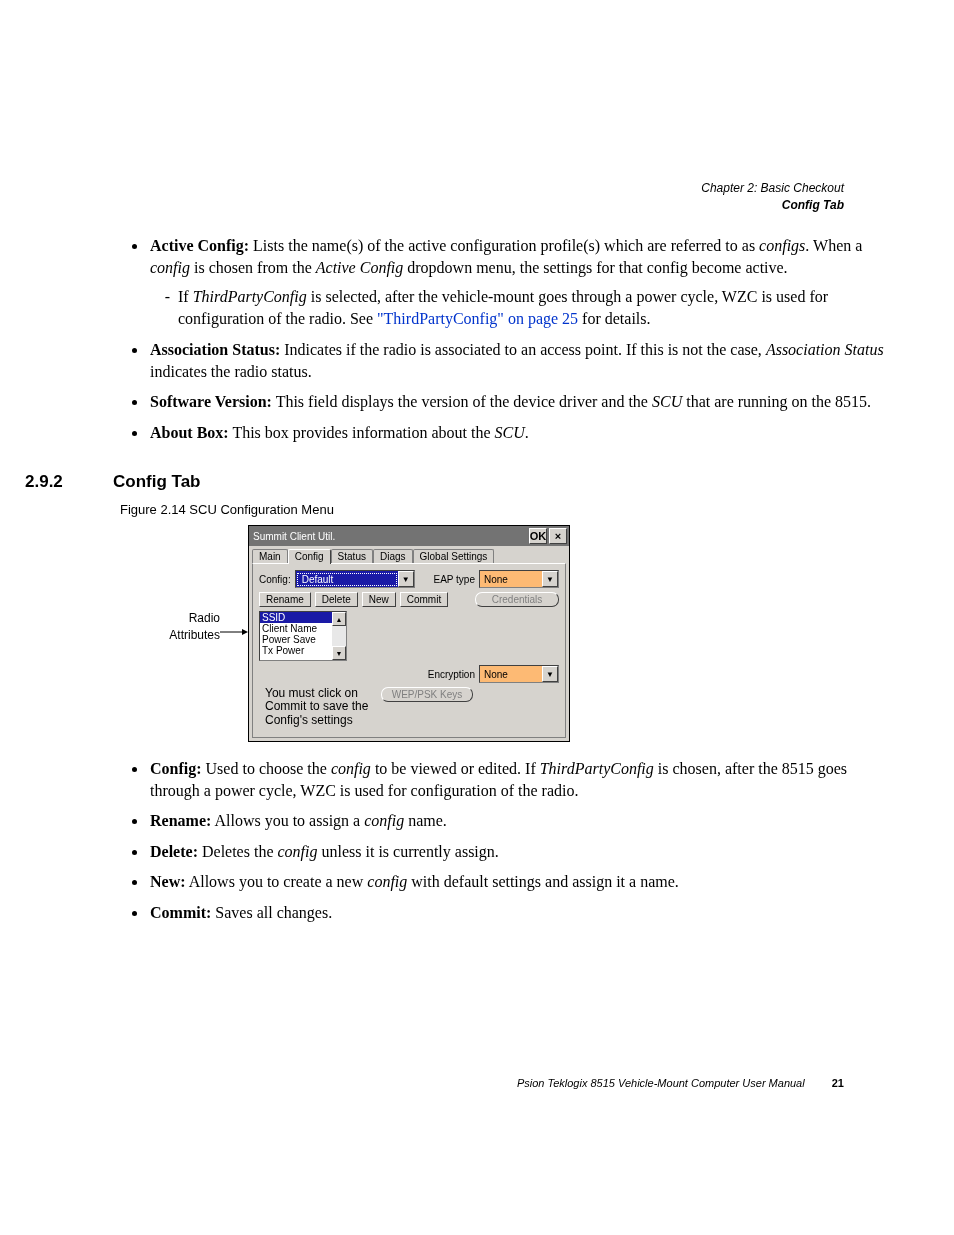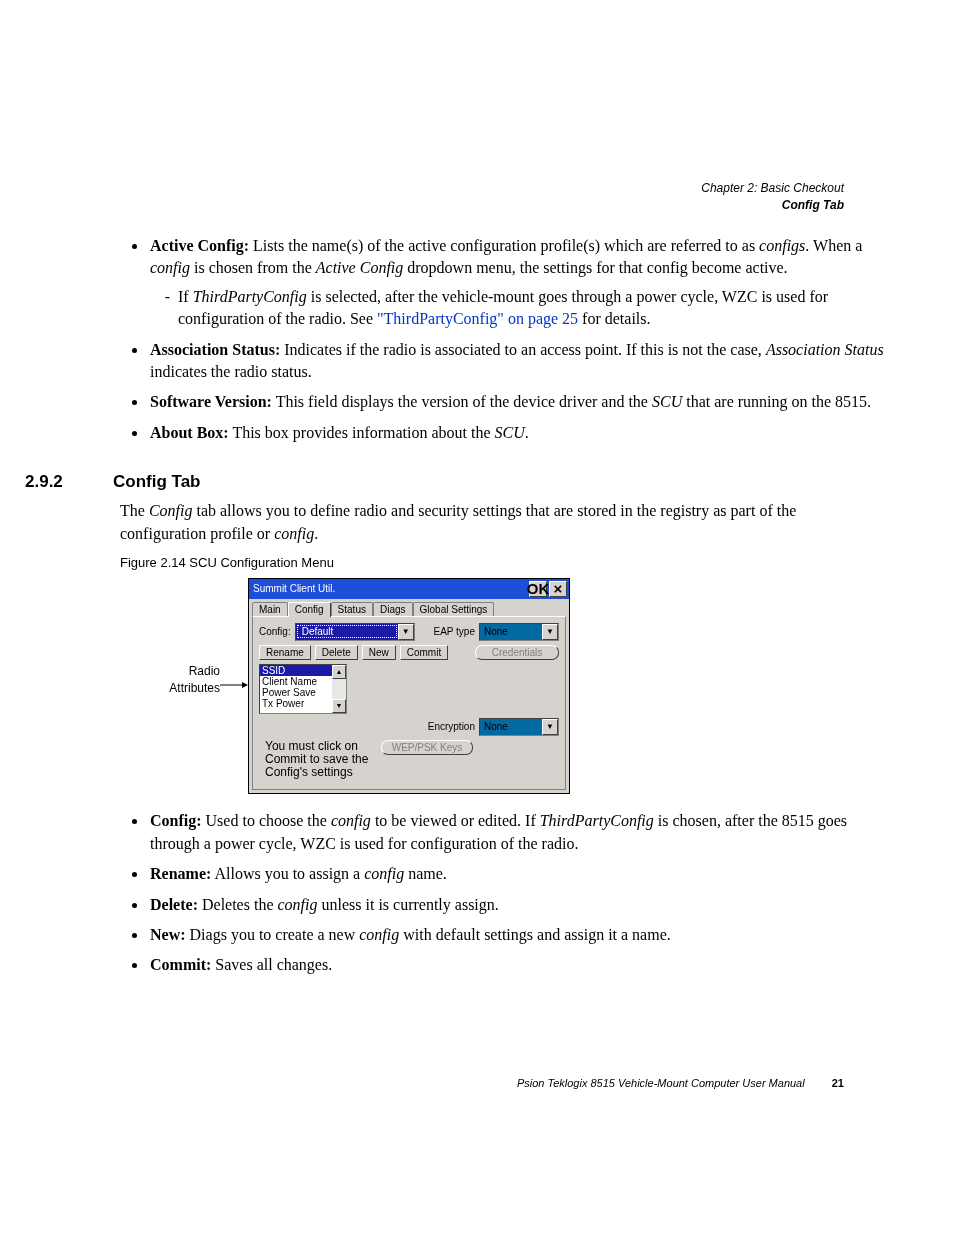--- a/index.html
+++ b/index.html
@@ -90,36 +90,36 @@
   }
   .annot-line svg { display:block; }
   .app-window {
     width: 320px;
     font-family: Tahoma, Arial, sans-serif;
     font-size: 10px;
     background: #d6d3ce;
     border: 1px solid #000;
   }
   .titlebar {
-    background: #1d4ed8;
+    background: #737373;
     color: #fff;
     display: flex;
     align-items: center;
     padding: 2px 2px 2px 4px;
     font-size: 10px;
     font-weight: normal;
   }
   .titlebar-title { flex: 1; }
   .titlebar-btn {
     background: #d6d3ce;
     color: #000;
     border: 1px solid #fff;
     border-right-color:#404040; border-bottom-color:#404040;
     width: 16px; height: 14px;
-    font-size: 15px;
+    font-size: 11px;
     display:flex; align-items:center; justify-content:center;
     margin-left: 2px;
     font-weight: bold;
   }
   .tab-row {
     display: flex;
     padding: 3px 3px 0 3px;
     gap: 0;
     font-size: 10px;
   }
@@ -141,21 +141,21 @@
   .tab-body {
     border: 1px solid #808080;
     border-top-color: #fff;
     margin: 0 3px 3px 3px;
     padding: 6px;
     background: #d6d3ce;
   }
   .row { display:flex; align-items:center; margin-bottom: 4px; gap: 4px; flex-wrap: wrap; }
   .lbl { font-size:10px; }
   .dd {
-    background:#0369a1; border:1px solid #808080;
+    background:#fdba74; border:1px solid #808080;
     border-top-color:#404040; border-left-color:#404040;
     height:16px; display:flex; align-items:center;
     font-size:10px;
   }
   .dd.sel { background:#1a1aa6; color:#fff; }
   .dd .txt { padding:0 4px; flex:1; text-align:left; border:1px dotted #fff; margin:1px;}
   .dd.plain .txt { border:none; margin:0; }
   .dd .chev {
     width:14px; height:14px;
     background:#d6d3ce;
@@ -232,23 +232,20 @@
       </li>
     </ul>
 
     <div class="section-row">
       <div style="display:flex; margin-left:-95px;">
         <div class="section-number">2.9.2</div>
         <div>Config Tab</div>
       </div>
     </div>
 
-    <div class="para">
-      <span>The </span><span class="i">Config</span><span> tab allows you to define radio and security settings that are stored in the registry as part of the configuration profile or </span><span class="i">config</span><span>.</span>
-    </div>
 
     <div class="fig-caption">Figure 2.14 SCU Configuration Menu</div>
 
     <div class="figure-wrap">
       <div class="annot">
         <div>Radio</div>
         <div>Attributes</div>
       </div>
       <div class="annot-line">
         <svg width="28" height="10" viewBox="0 0 28 10">
@@ -330,21 +327,21 @@
       <li>
         <span class="b">Config:</span><span> Used to choose the </span><span class="i">config</span><span> to be viewed or edited. If </span><span class="i">ThirdPartyConfig</span><span> is chosen, after the 8515 goes through a power cycle, WZC is used for configuration of the radio.</span>
       </li>
       <li>
         <span class="b">Rename:</span><span> Allows you to assign a </span><span class="i">config</span><span> name.</span>
       </li>
       <li>
         <span class="b">Delete:</span><span> Deletes the </span><span class="i">config</span><span> unless it is currently assign.</span>
       </li>
       <li>
-        <span class="b">New:</span><span> Diags you to create a new </span><span class="i">config</span><span> with default settings and assign it a name.</span>
+        <span class="b">New:</span><span> Allows you to create a new </span><span class="i">config</span><span> with default settings and assign it a name.</span>
       </li>
       <li>
         <span class="b">Commit:</span><span> Saves all changes.</span>
       </li>
     </ul>
 
   </div>
 
   <div class="footer">
     <span>Psion Teklogix 8515 Vehicle-Mount Computer User Manual</span>

